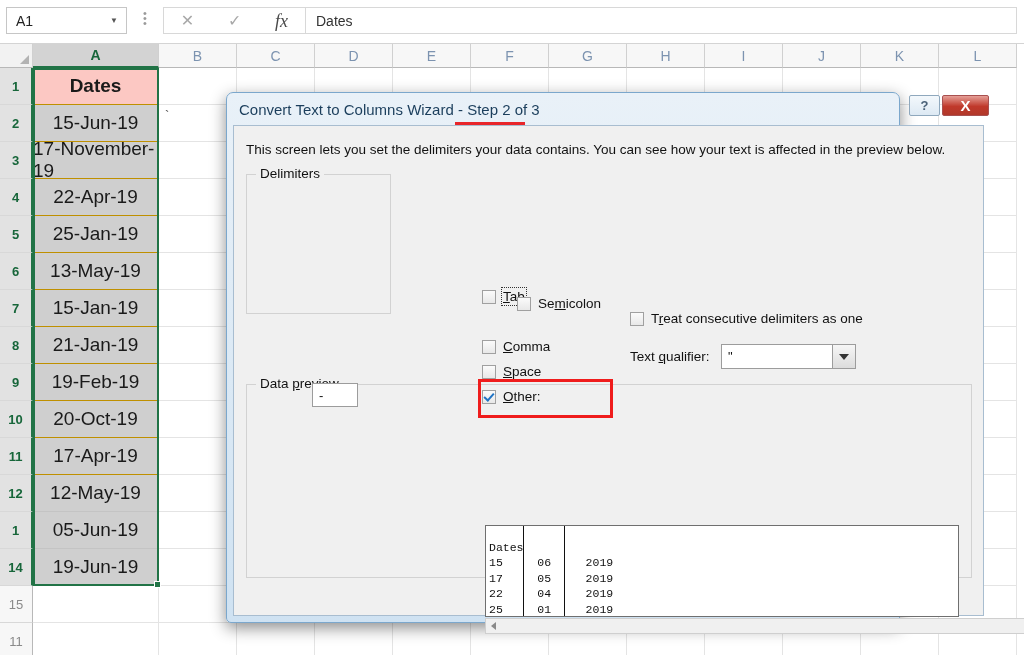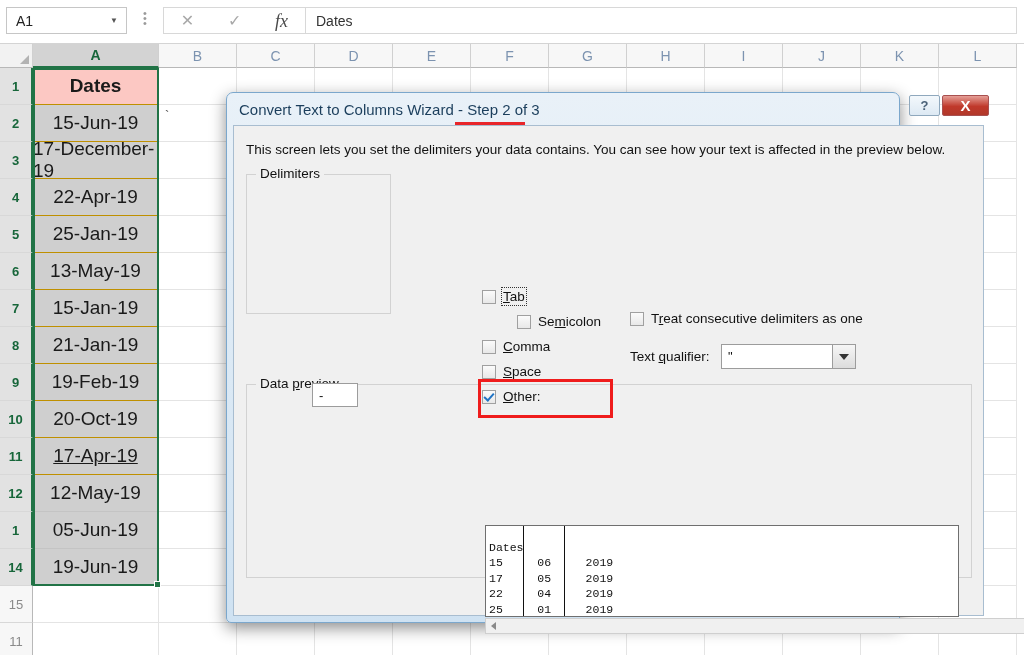--- a/index.html
+++ b/index.html
@@ -579,21 +579,21 @@
         <div class="gcell" style="width: 78px; height: 37px;"></div>
         <div class="gcell" style="width: 78px; height: 37px;"></div>
         <div class="gcell" style="width: 78px; height: 37px;"></div>
         <div class="gcell" style="width: 78px; height: 37px;"></div>
         <div class="gcell" style="width: 78px; height: 37px;"></div>
         <div class="gcell" style="width: 78px; height: 37px;"></div>
         <div class="gcell" style="width: 78px; height: 37px;"></div>
       </div>
       <div class="gridrow">
         <div class="gcell acol datacell" style="width: 126px; height: 37px;">
-          <span>17-December-19</span>
+          <span>17-November-19</span>
         </div>
         <div class="gcell" style="width: 78px; height: 37px;"></div>
         <div class="gcell" style="width: 78px; height: 37px;"></div>
         <div class="gcell" style="width: 78px; height: 37px;"></div>
         <div class="gcell" style="width: 78px; height: 37px;"></div>
         <div class="gcell" style="width: 78px; height: 37px;"></div>
         <div class="gcell" style="width: 78px; height: 37px;"></div>
         <div class="gcell" style="width: 78px; height: 37px;"></div>
         <div class="gcell" style="width: 78px; height: 37px;"></div>
         <div class="gcell" style="width: 78px; height: 37px;"></div>
@@ -706,21 +706,21 @@
         <div class="gcell" style="width: 78px; height: 37px;"></div>
         <div class="gcell" style="width: 78px; height: 37px;"></div>
         <div class="gcell" style="width: 78px; height: 37px;"></div>
         <div class="gcell" style="width: 78px; height: 37px;"></div>
         <div class="gcell" style="width: 78px; height: 37px;"></div>
         <div class="gcell" style="width: 78px; height: 37px;"></div>
         <div class="gcell" style="width: 78px; height: 37px;"></div>
         <div class="gcell" style="width: 78px; height: 37px;"></div>
       </div>
       <div class="gridrow">
-        <div class="gcell acol datacell" style="width: 126px; height: 37px; text-decoration: underline;">
+        <div class="gcell acol datacell" style="width: 126px; height: 37px;">
           <span>17-Apr-19</span>
         </div>
         <div class="gcell" style="width: 78px; height: 37px;"></div>
         <div class="gcell" style="width: 78px; height: 37px;"></div>
         <div class="gcell" style="width: 78px; height: 37px;"></div>
         <div class="gcell" style="width: 78px; height: 37px;"></div>
         <div class="gcell" style="width: 78px; height: 37px;"></div>
         <div class="gcell" style="width: 78px; height: 37px;"></div>
         <div class="gcell" style="width: 78px; height: 37px;"></div>
         <div class="gcell" style="width: 78px; height: 37px;"></div>
@@ -828,21 +828,21 @@
 
     <div class="groupbox" id="preview-group">
       <span class="grouplabel">Data <u class="mn">p</u>review</span>
     </div>
   </div>
 
   <div class="chk-row" id="chk-tab" style="left:255px; top:196px;">
     <span class="chkbox"></span>
     <span class="focus-outline"><u class="mn">T</u>ab</span>
   </div>
-  <div class="chk-row" id="chk-semicolon" style="left:255px; top:221px;padding-left:35px;">
+  <div class="chk-row" id="chk-semicolon" style="left:255px; top:203px;padding-left:35px;">
     <span class="chkbox"></span>
     <span>Se<u class="mn">m</u>icolon</span>
   </div>
   <div class="chk-row" id="chk-comma" style="left:255px; top:246px;">
     <span class="chkbox"></span>
     <span><u class="mn">C</u>omma</span>
   </div>
   <div class="chk-row" id="chk-space" style="left:255px; top:271px;">
     <span class="chkbox"></span>
     <span><u class="mn">S</u>pace</span>

